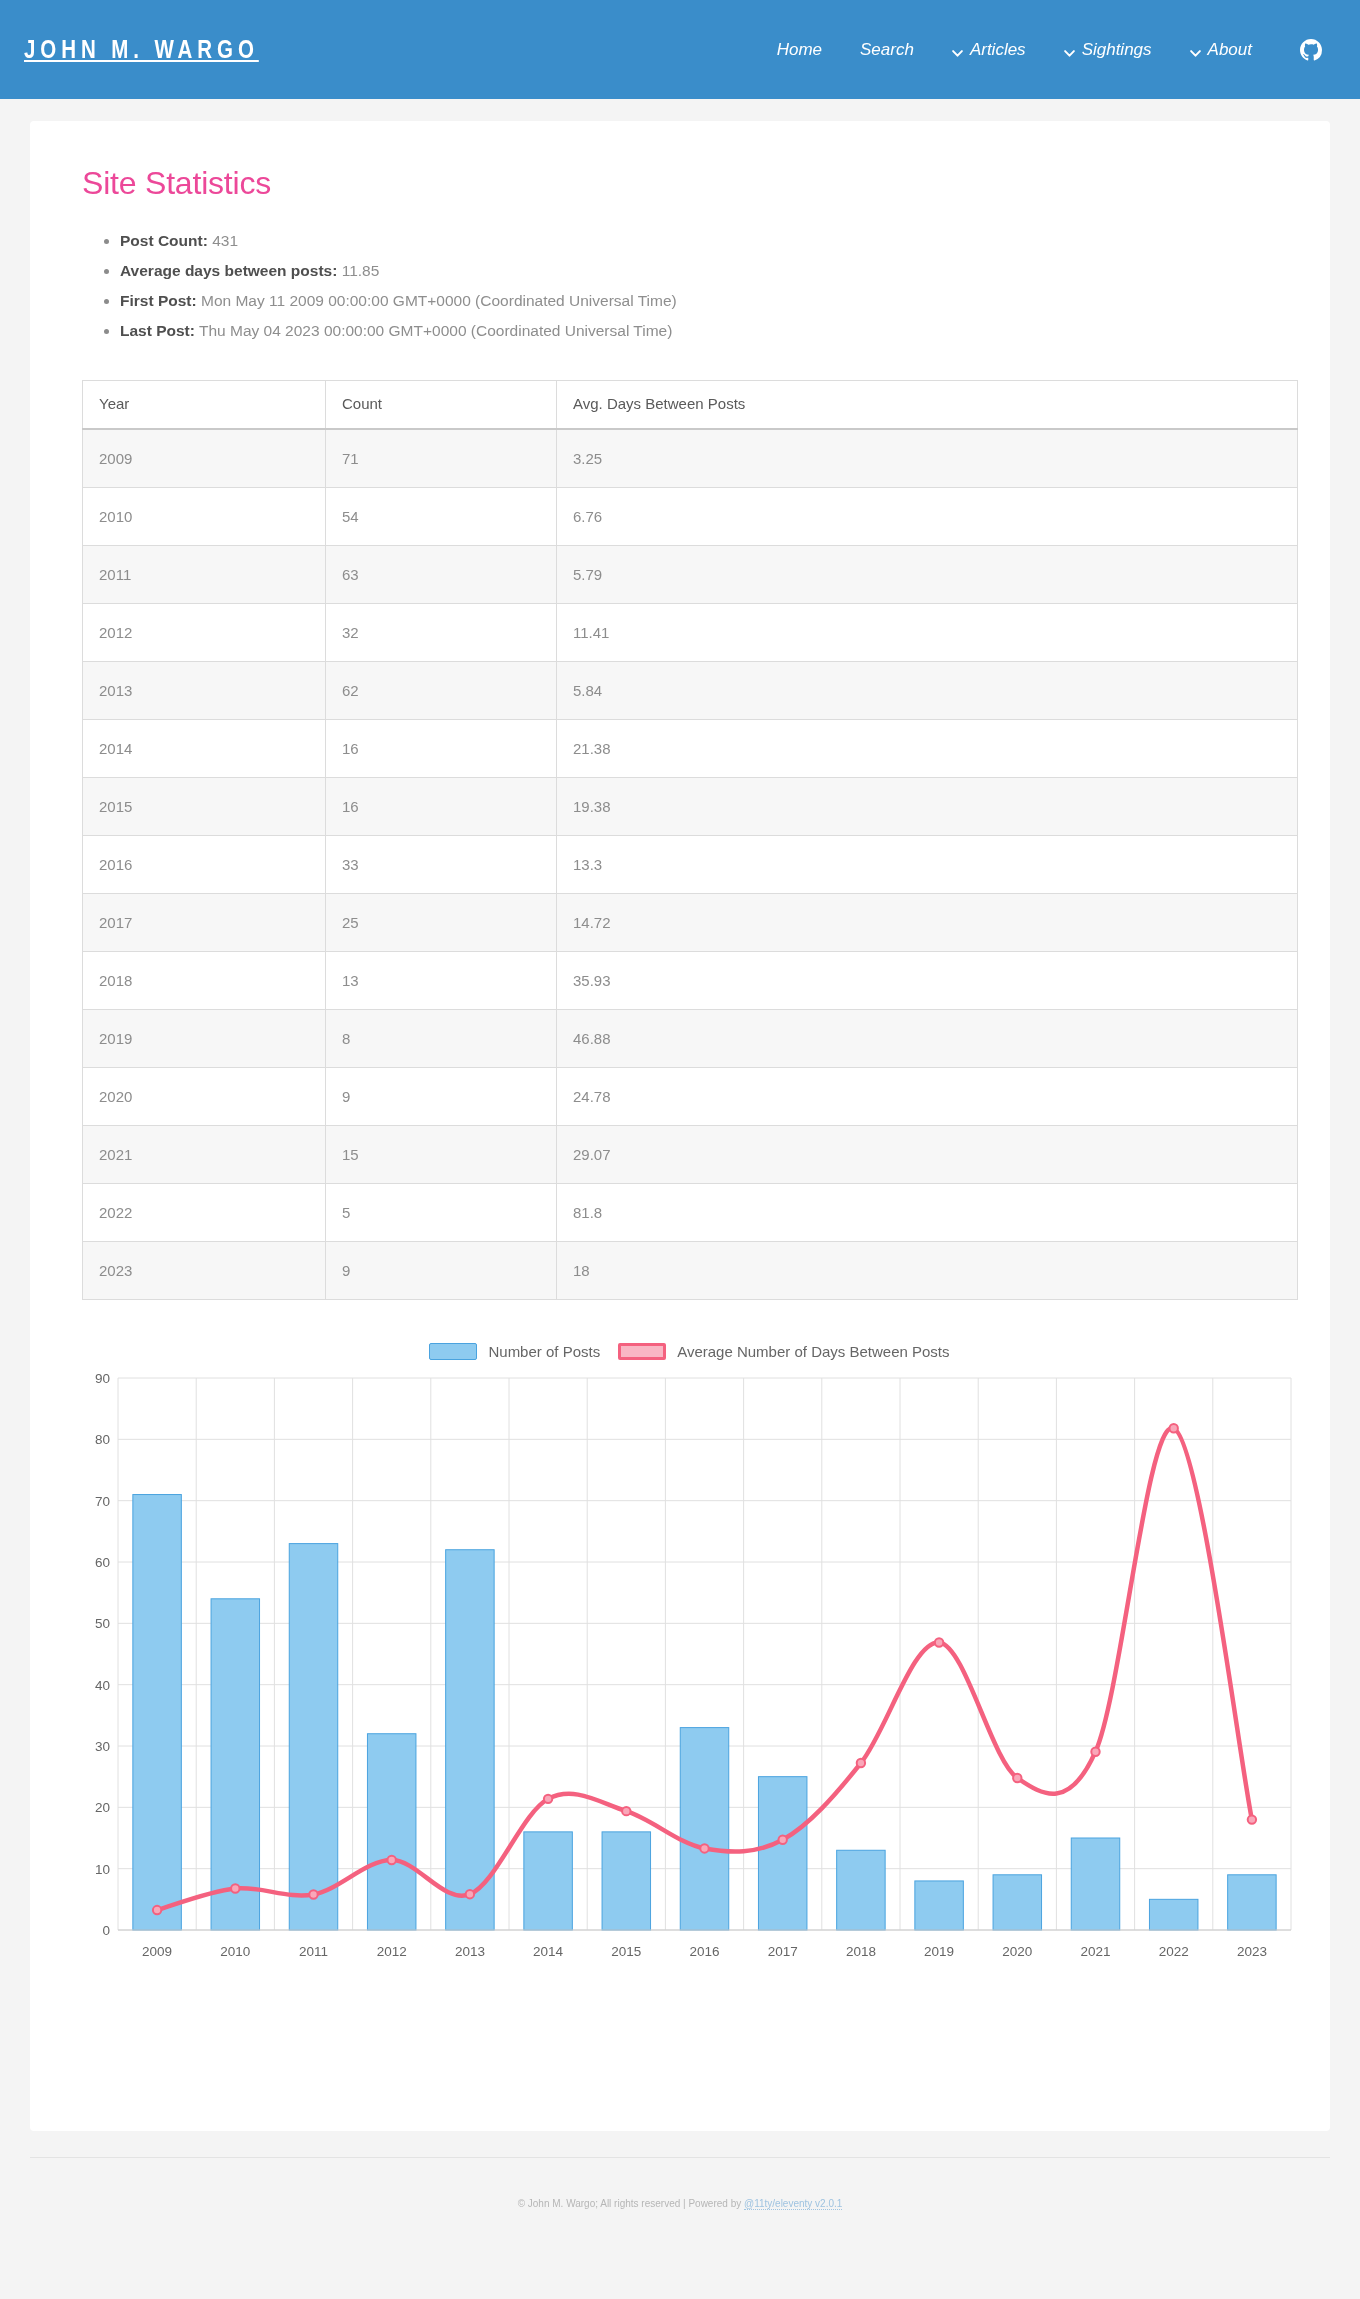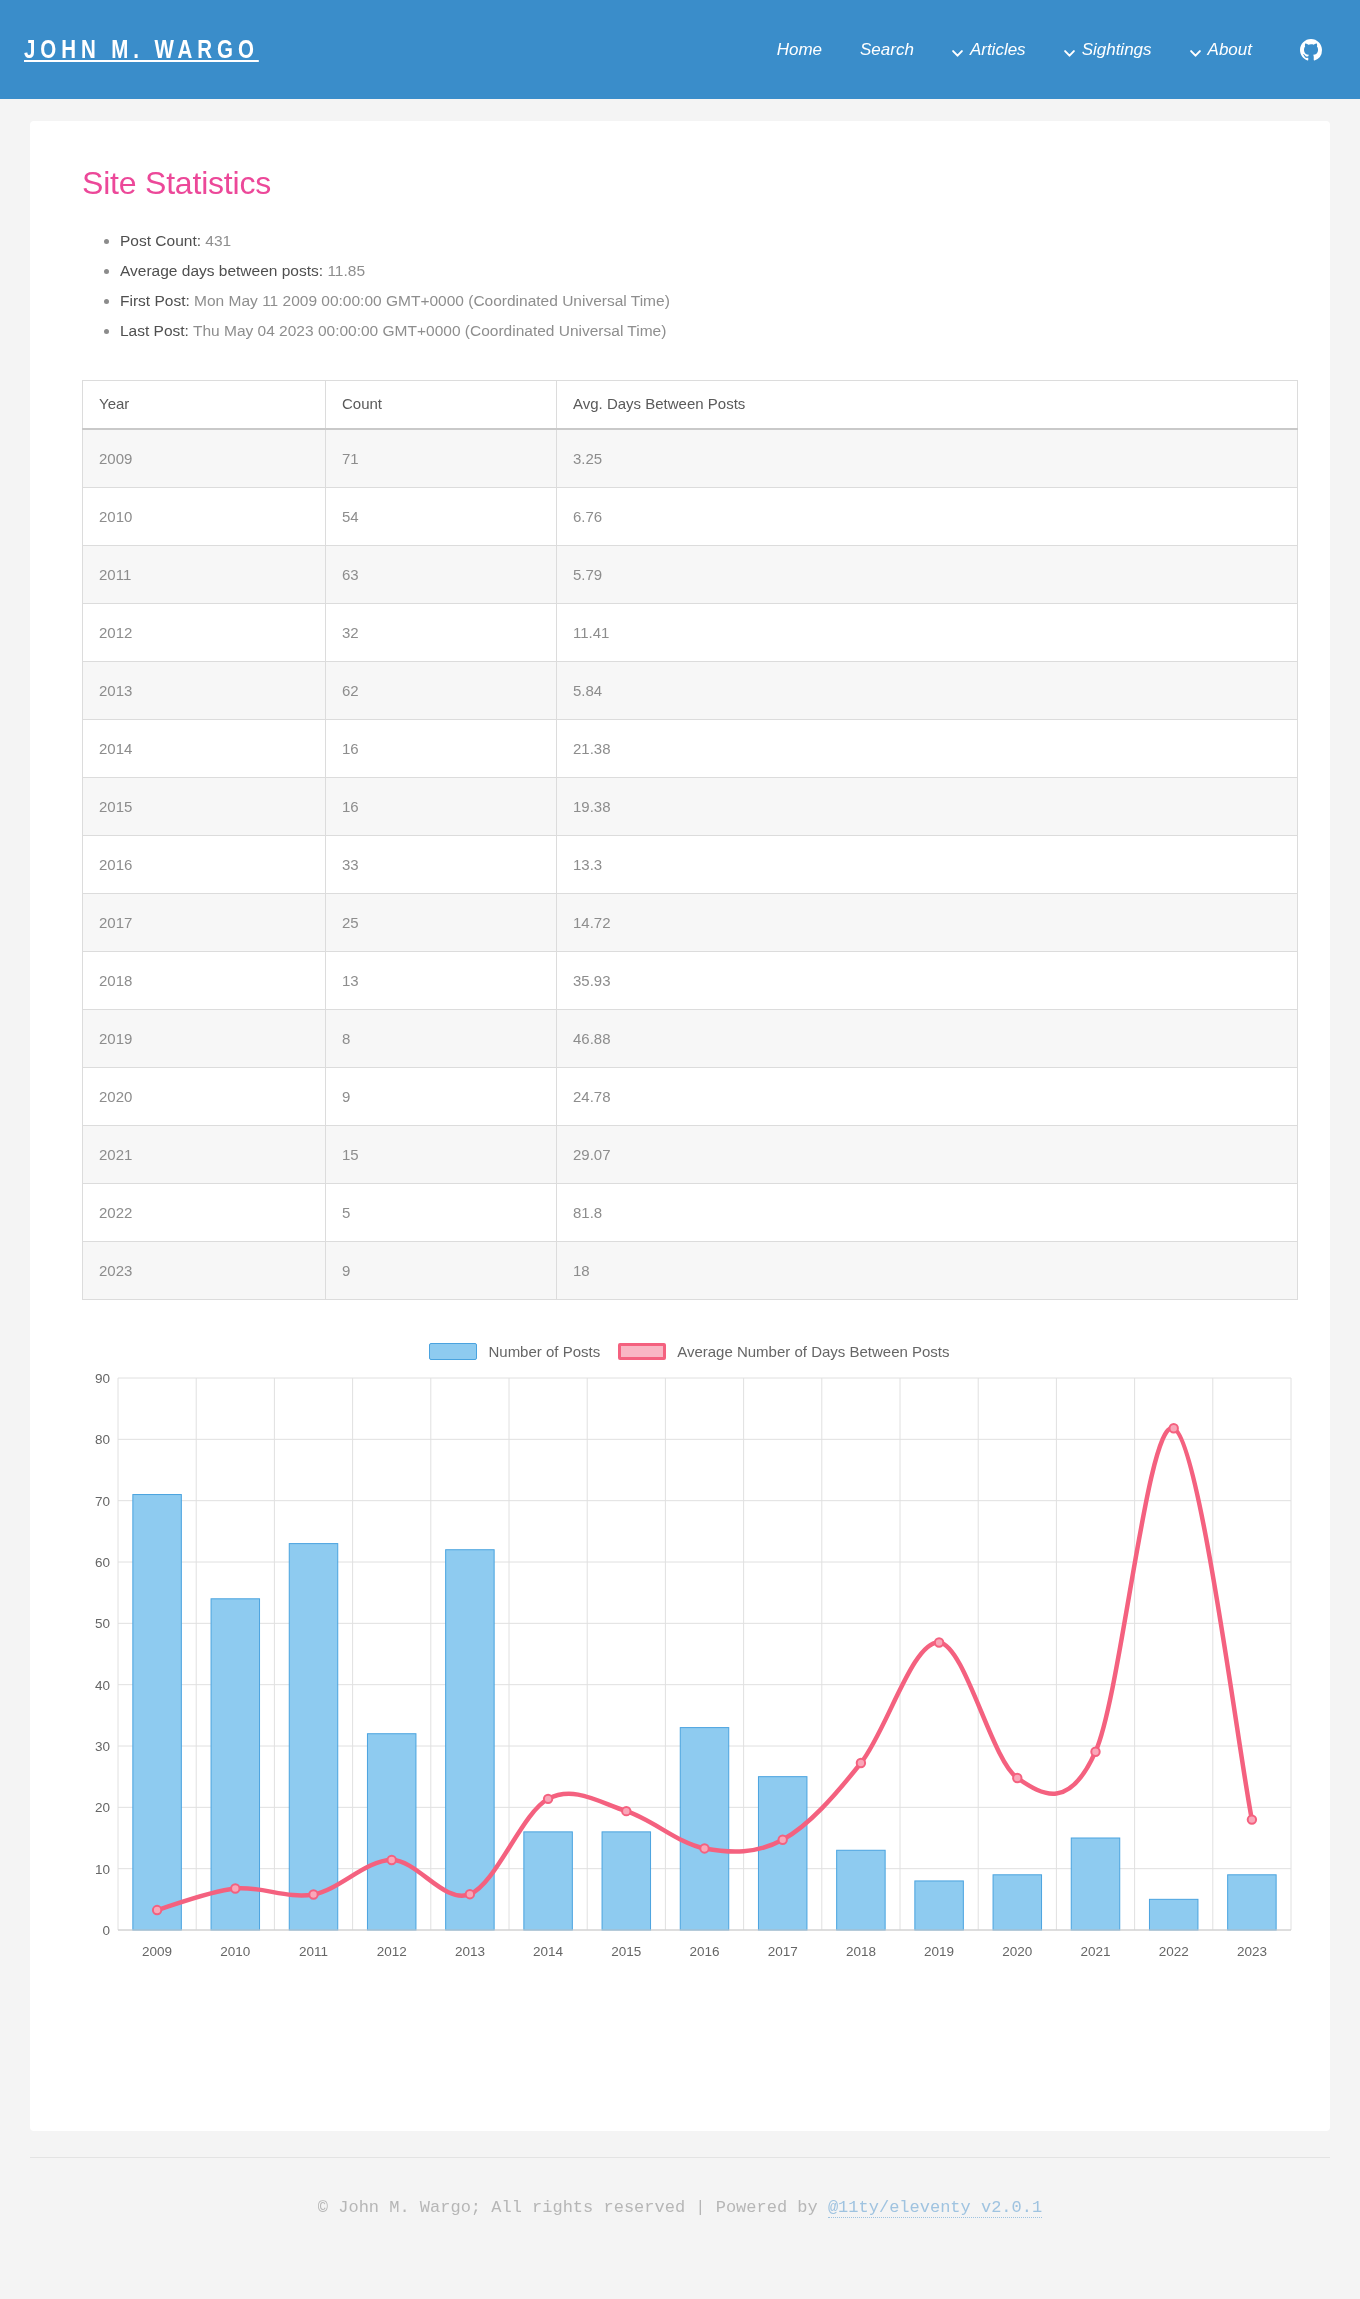--- a/index.html
+++ b/index.html
@@ -75,21 +75,21 @@
   ul.stats {
     list-style: disc;
     margin: 0 0 0 60px;
     color: #9a9a9a;
   }
   ul.stats li {
     font-size: 15.5px;
     line-height: 30px;
     color: #8b8b8b;
   }
-  ul.stats li b { color: #4f4f4f; font-weight: 400; }
+  ul.stats li b { color: #4f4f4f; font-weight: 700; }
   ul.stats li span { color: #8e8e8e; }
 
   
   table.stats-table {
     margin: 34px 0 0 22px;
     width: 1215px;
     border-collapse: collapse;
     table-layout: fixed;
   }
   table.stats-table th, table.stats-table td {
@@ -135,21 +135,21 @@
   .legend-label { font-size: 15px; color: #666666; white-space: nowrap; }
   .chart-svg { display: block; }
 
   
   .footer {
     border-top: 1px solid #e3e3e3;
     margin: 26px 30px 0 30px;
     padding: 40px 0 36px 0;
     text-align: center;
   }
-  .footer-text { font-size: 17px; color: #b6b6b6; font-family: Liberation Mono, monospace; }
+  .footer-text { font-size: 10px; color: #b6b6b6; }
   .footer-text a {
     color: #9fc3e0;
     text-decoration: none;
     border-bottom: 1px dotted #9fc3e0;
   }
 </style>
 </head>
 <body>
 
 <div class="navbar">

